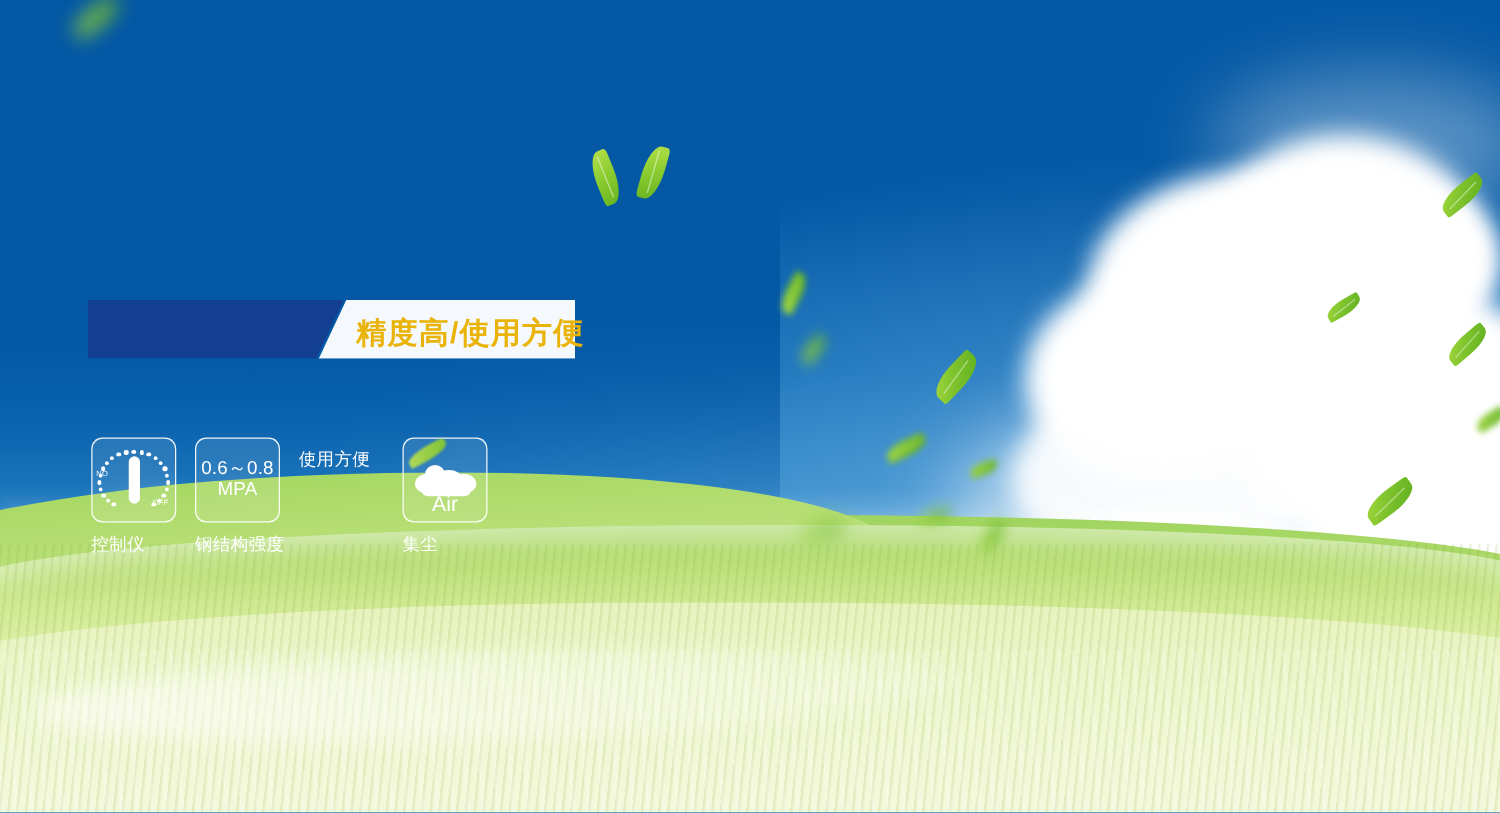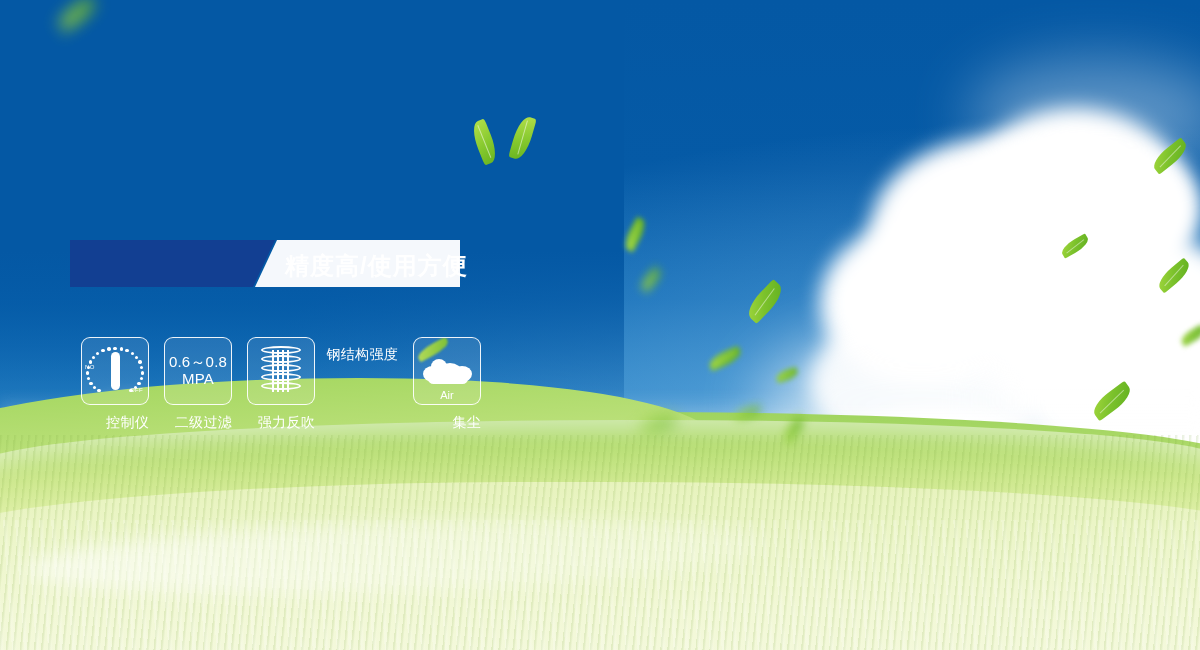--- a/index.html
+++ b/index.html
@@ -119,27 +119,27 @@
   }
   .sb-right{
     position:absolute;left:185px;top:0;height:47px;width:205px;background:rgba(255,255,255,.96);
     clip-path:polygon(22px 0,100% 0,100% 100%,0 100%);
   }
   .sb-t1{
     position:absolute;left:18px;top:10px;font-size:24px;color:#ffffff;
     letter-spacing:1px;white-space:nowrap;font-weight:600;
   }
   .sb-t2{
-    position:absolute;left:215px;top:10px;font-size:24px;color:#ffffff;
+    position:absolute;left:215px;top:10px;font-size:24px;color:#eab308;
     letter-spacing:1px;white-space:nowrap;font-weight:600;
   }
 
   
   .features{position:absolute;left:73px;top:337px;display:flex;gap:7px;}
-  .feat{width:76px;display:flex;flex-direction:column;align-items:flex-end;}
+  .feat{width:76px;display:flex;flex-direction:column;align-items:flex-start;margin-top:13px;}
   .feat-box{
     width:68px;height:68px;border:1.6px solid rgba(255,255,255,.92);border-radius:9px;
     background:rgba(255,255,255,.10);
     display:flex;flex-direction:column;align-items:center;justify-content:center;
     color:#fff;box-sizing:border-box;position:relative;overflow:hidden;
   }
   .feat-txt{font-size:15px;line-height:1.12;text-align:center;letter-spacing:.2px;}
   .feat-txt.small{font-size:14px;}
   .feat-label{margin-top:9px;font-size:14px;color:#ffffff;white-space:nowrap;letter-spacing:.3px;}
 
@@ -153,21 +153,21 @@
 
   
   .coil{position:relative;width:40px;height:50px;}
   .coil .ring{position:absolute;left:0;width:40px;height:8px;border-radius:50%;
     border:2px solid #fff;box-sizing:border-box;}
   .coil .stem{position:absolute;top:4px;width:2px;height:42px;background:#fff;}
 
   
   .cloudicon{position:relative;width:50px;height:34px;}
   .cloudicon .cb{position:absolute;background:#fff;border-radius:50%;}
-  .cloudicon .air{position:absolute;left:0;right:0;bottom:-13px;text-align:center;font-size:11px;color:#fff;}
+  .cloudicon .air{position:absolute;left:0;right:0;bottom:-13px;text-align:center;font-size:17px;color:#fff;}
   .ic-leaf{position:absolute;left:-6px;top:-10px;width:34px;height:11px;border-radius:60% 10% 60% 10%;
     background:linear-gradient(120deg,#bfe257,#7fc32c);transform:rotate(-28deg);filter:blur(1px);opacity:.95;}
 </style>
 </head>
 <body>
 
 <div class="stage">
 
   <div class="sky"></div>
   <div class="sky-left-deep"></div>
@@ -274,42 +274,26 @@
         </div>
       </div>
       <div class="feat-label">控制仪</div>
     </div>
 
     <div class="feat">
       <div class="feat-box">
         <div class="feat-txt">0.6～0.8</div>
         <div class="feat-txt">MPA</div>
       </div>
-      <div class="feat-label">二级过滤</div>
+      <div class="feat-label">钢结构强度</div>
     </div>
 
+
     <div class="feat">
-      <div class="feat-box">
-        <div class="coil">
-          <span class="ring" style="top:0px;"></span>
-          <span class="ring" style="top:9px;"></span>
-          <span class="ring" style="top:18px;"></span>
-          <span class="ring" style="top:27px;"></span>
-          <span class="ring" style="top:36px;"></span>
-          <span class="stem" style="left:11px;"></span>
-          <span class="stem" style="left:16px;"></span>
-          <span class="stem" style="left:21px;"></span>
-          <span class="stem" style="left:26px;"></span>
-        </div>
-      </div>
-      <div class="feat-label">强力反吹</div>
-    </div>
-
-    <div class="feat">
-      <div class="feat-label">钢结构强度</div>
+      <div class="feat-label">使用方便</div>
     </div>
 
     <div class="feat">
       <div class="feat-box">
         <div class="cloudicon">
           <span class="ic-leaf"></span>
           <span class="cb" style="left:1px;top:12px;width:20px;height:16px;"></span>
           <span class="cb" style="left:9px;top:5px;width:16px;height:15px;"></span>
           <span class="cb" style="left:16px;top:9px;width:24px;height:19px;"></span>
           <span class="cb" style="left:30px;top:12px;width:20px;height:16px;"></span>

